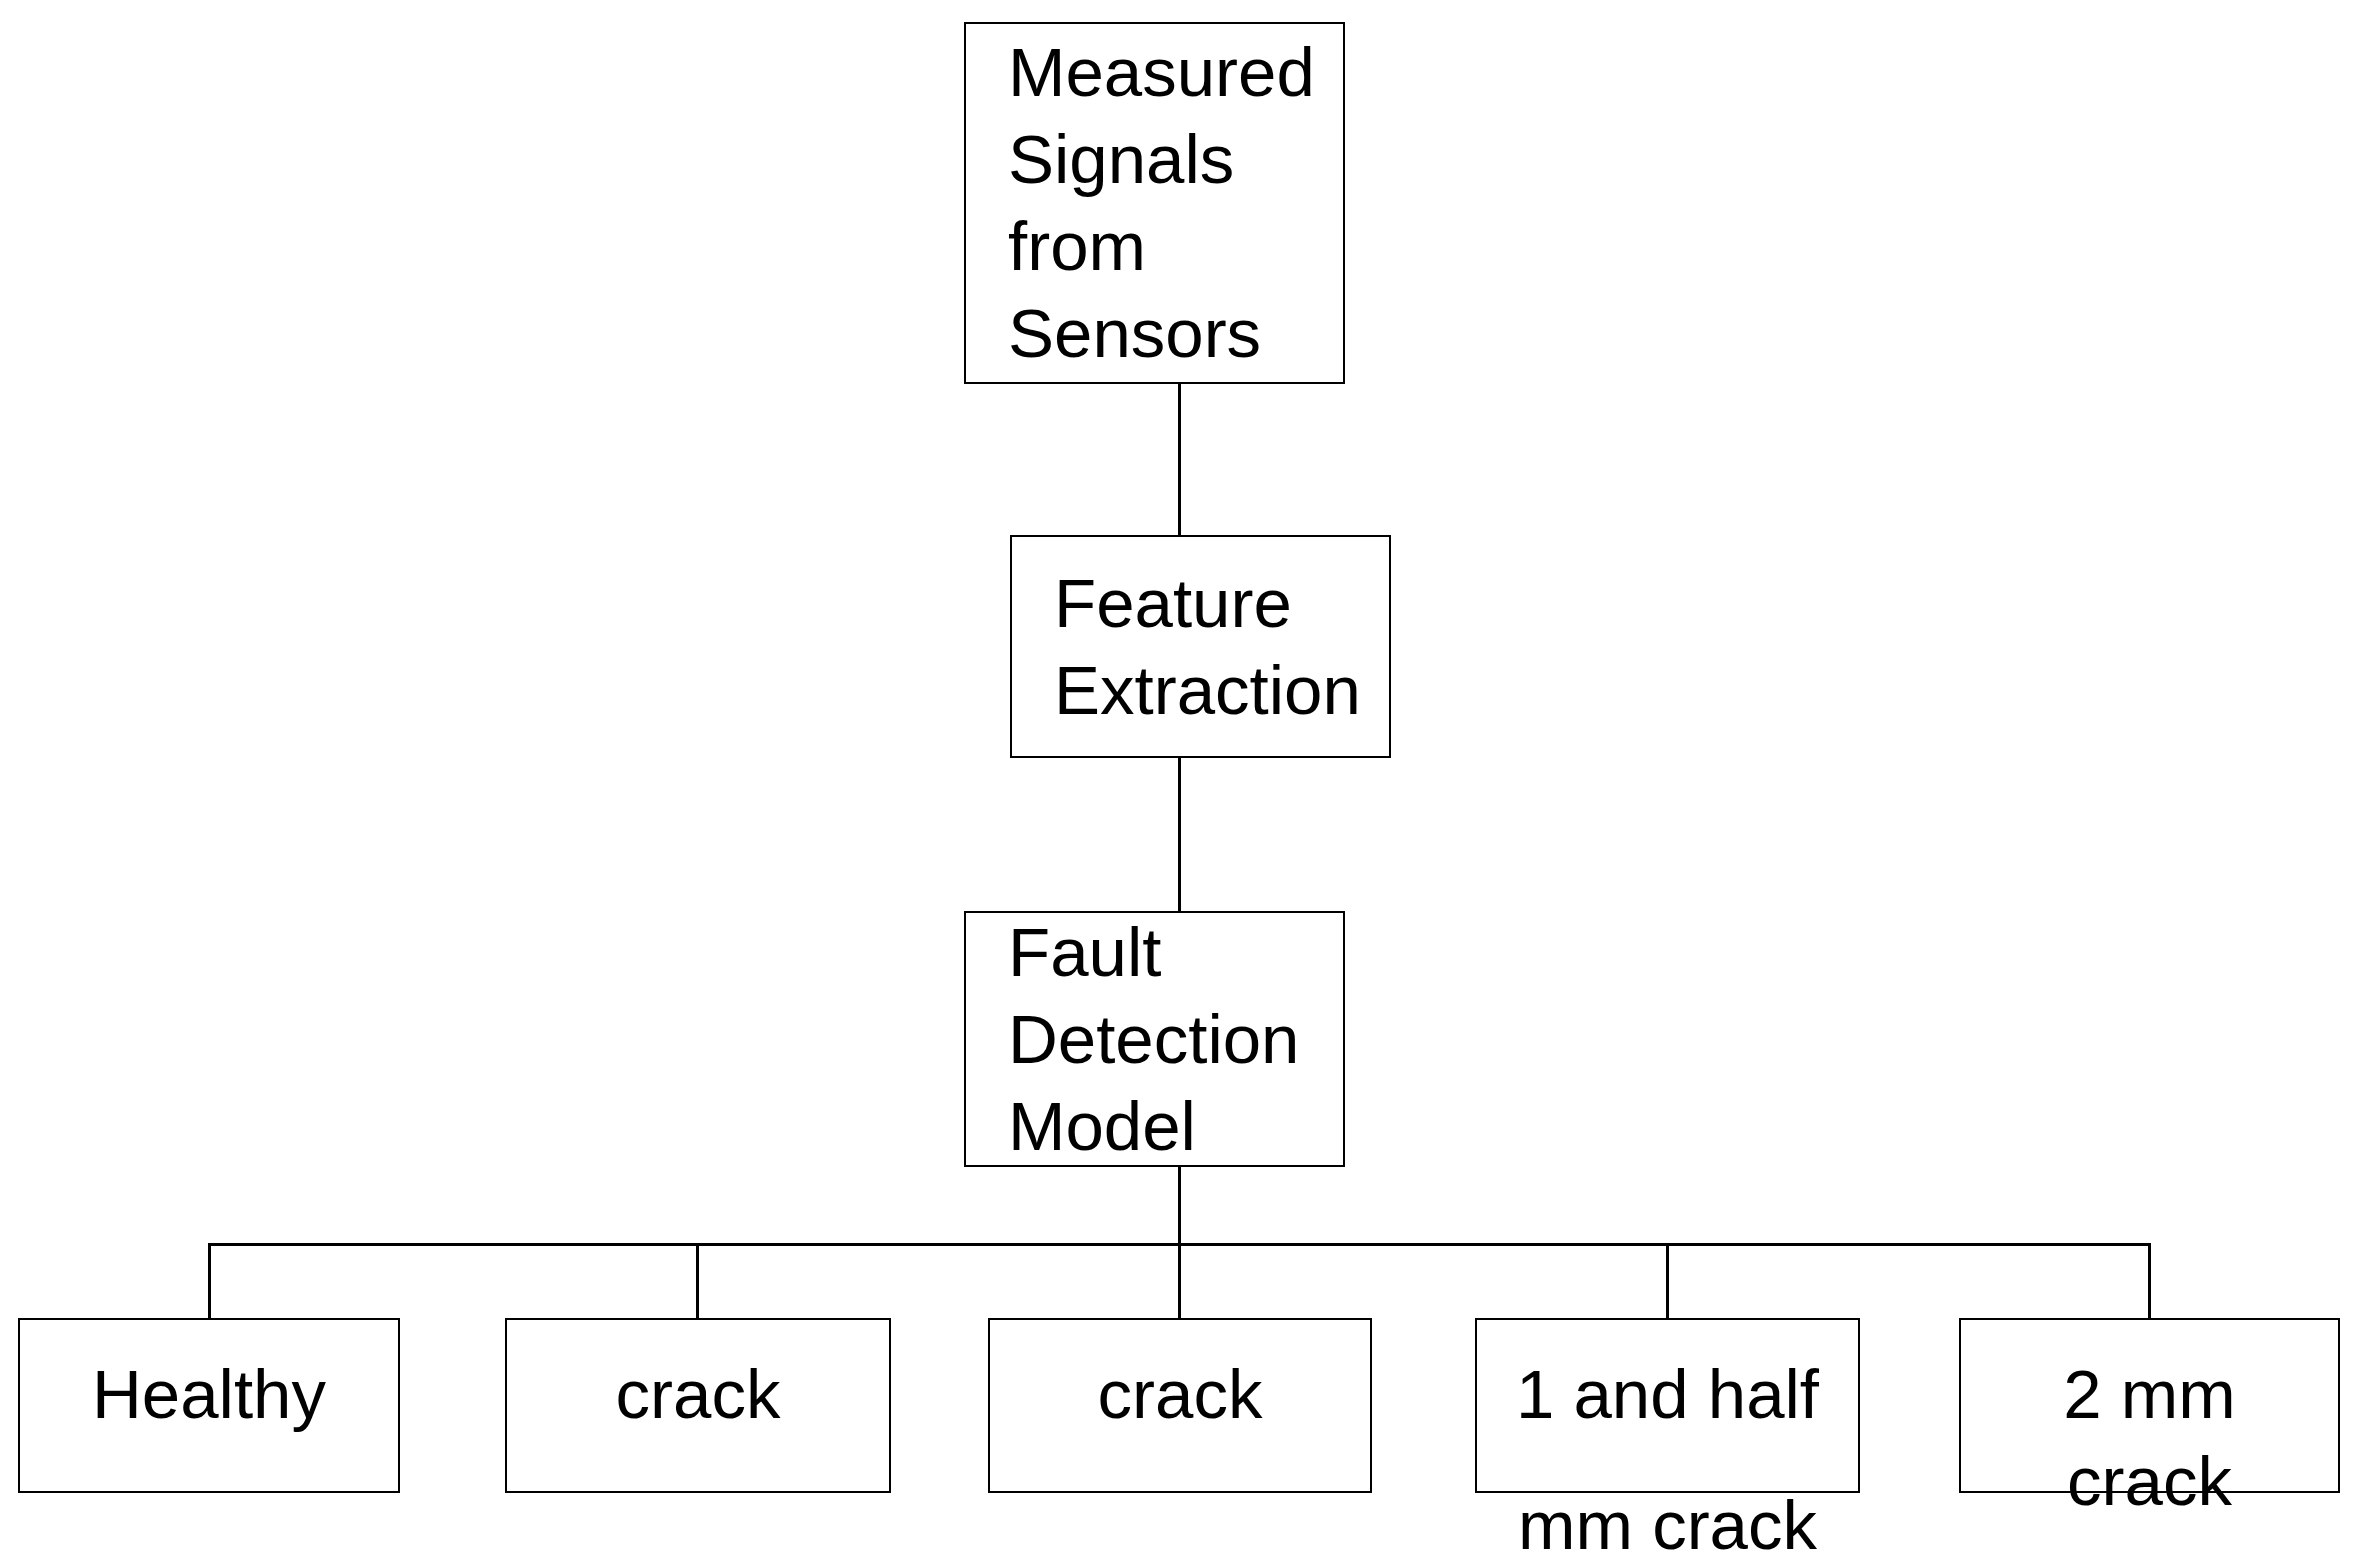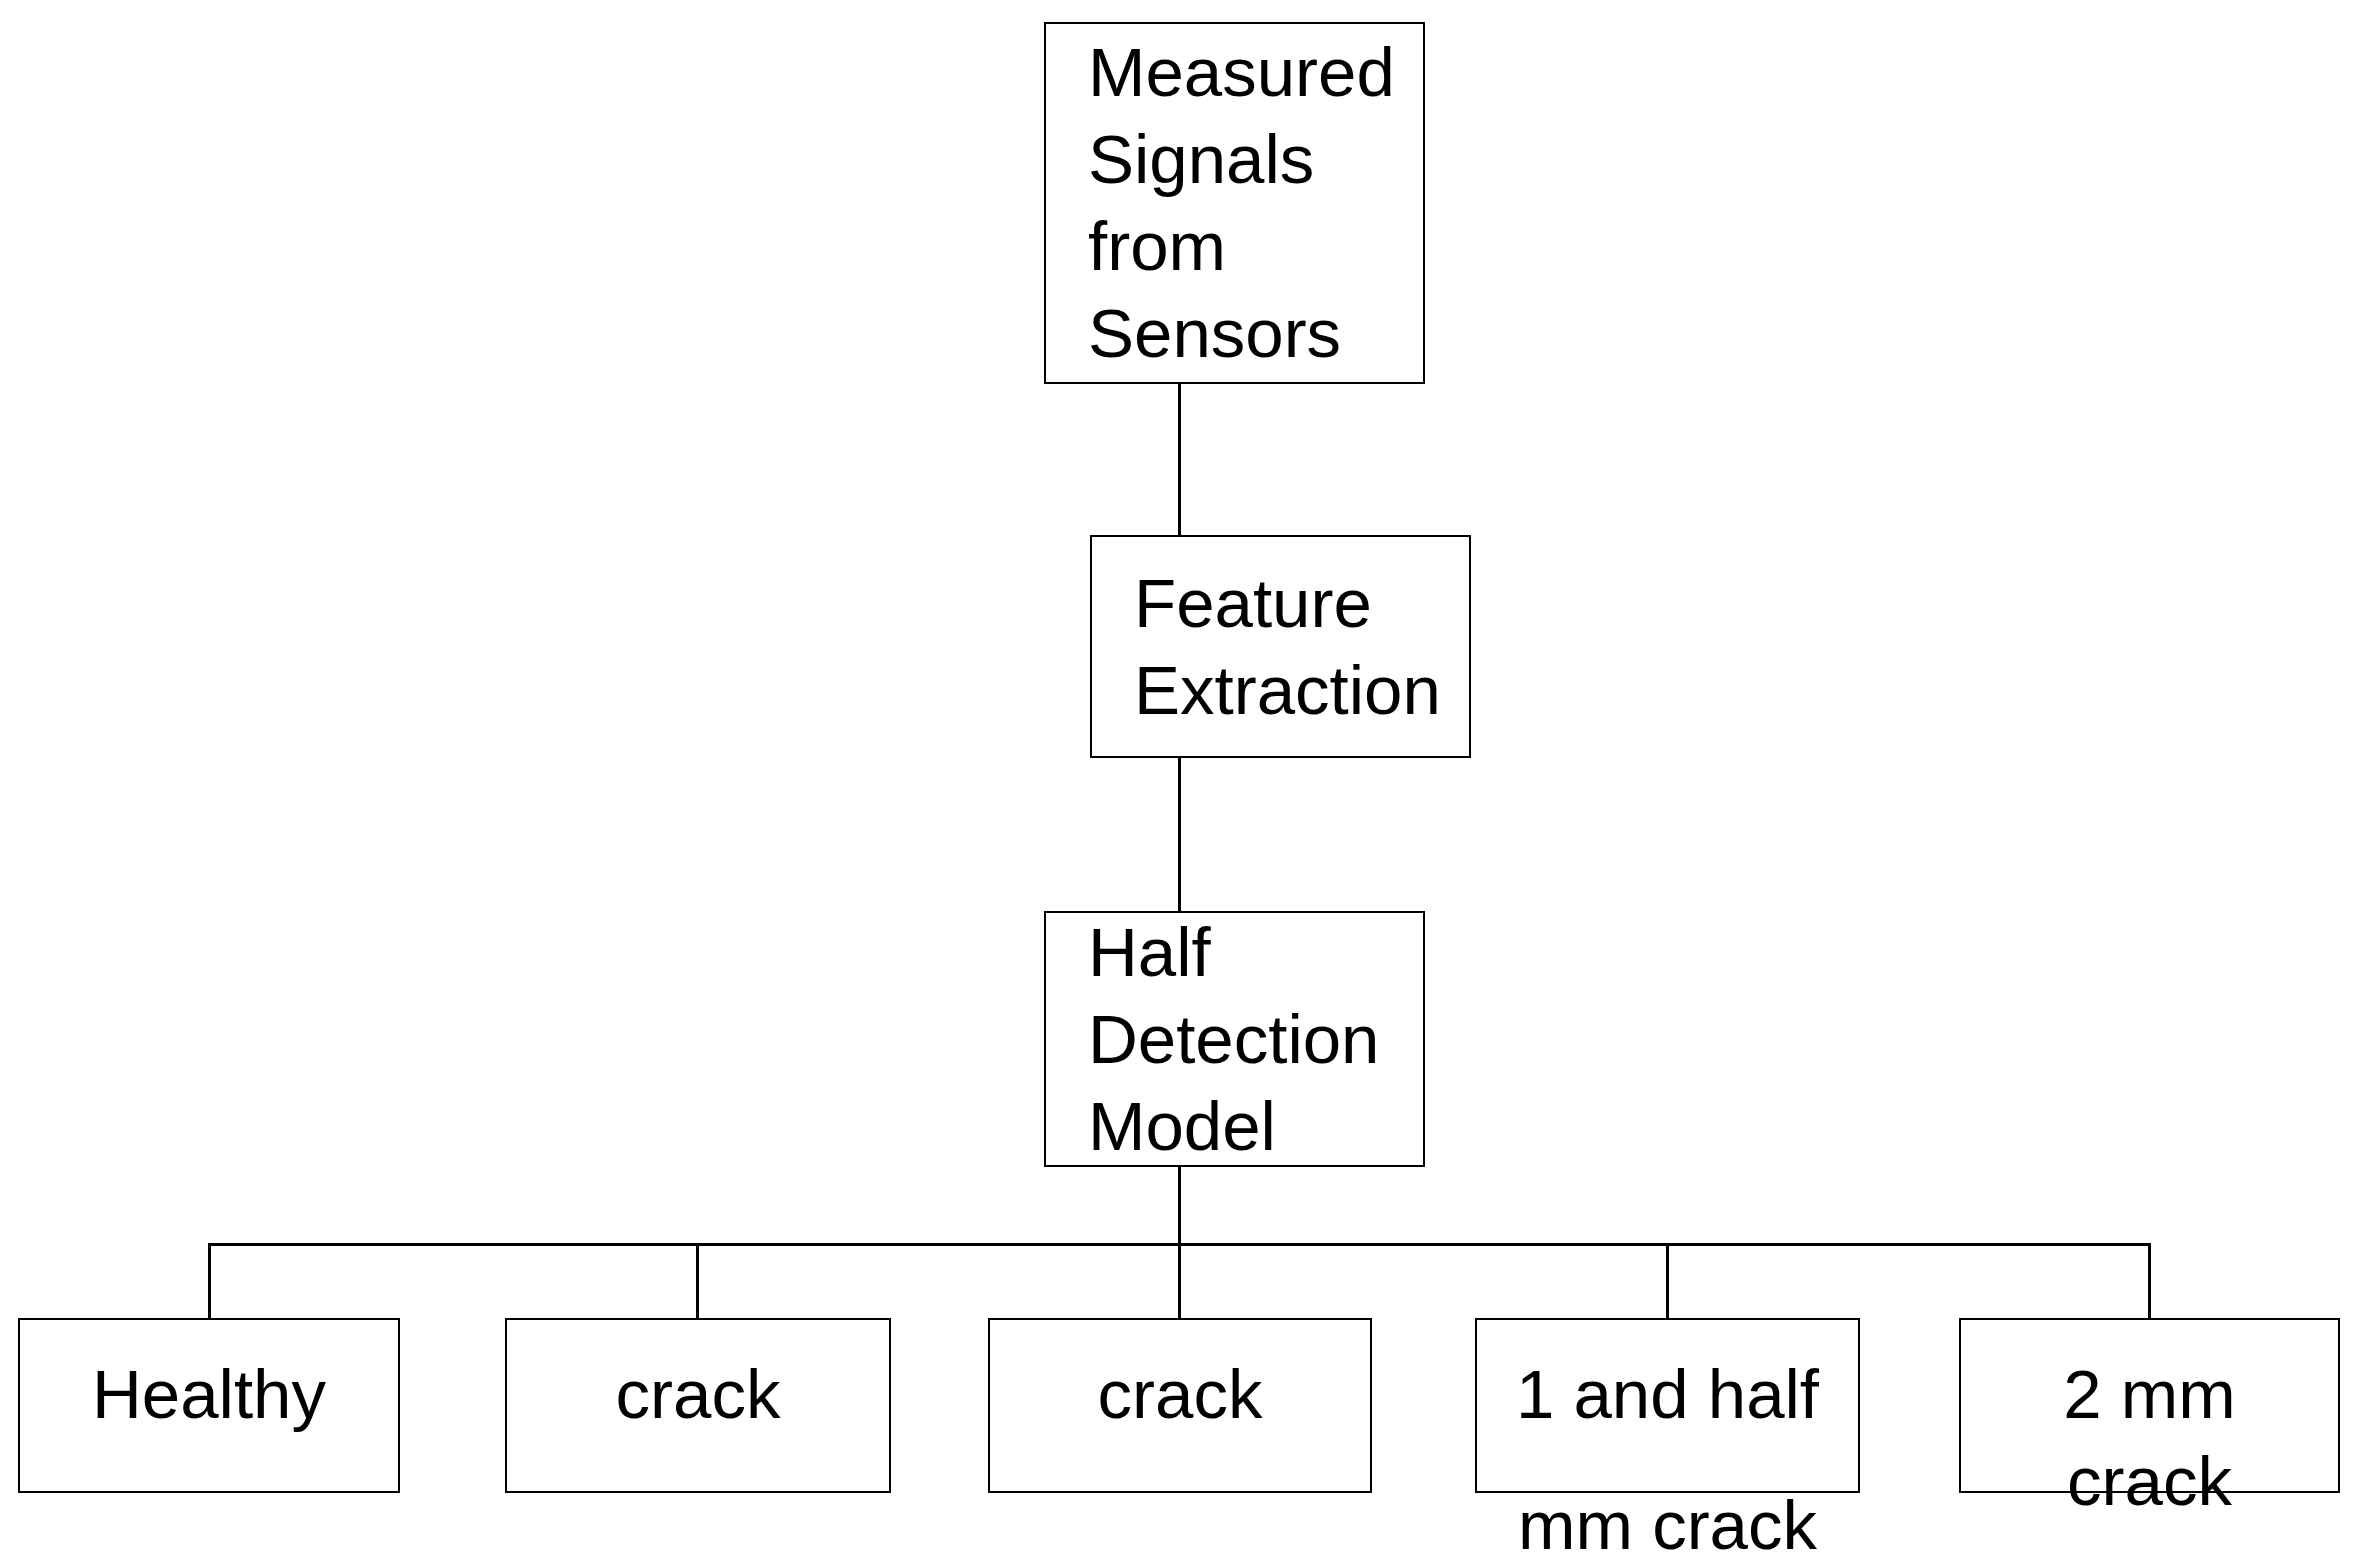--- a/index.html
+++ b/index.html
@@ -21,21 +21,21 @@
     border: 2.6px solid #000000;
     background: #ffffff;
     display: flex;
     flex-direction: column;
     font-size: 69px;
     line-height: 87px;
   }
   .box .ln { display: block; white-space: nowrap; }
   
   .col-box {
-    left: 1044px;
+    left: 964px;
     width: 381px;
     justify-content: center;
     align-items: flex-start;
     padding-left: 42px;
   }
   #box-measured  { top: 21.7px;   height: 362px; }
   #box-feature   { top: 535px;  height: 223px; margin-left: 46px; }
   #box-fault     { top: 911px; height: 256px; }
   
   .leaf-box {
@@ -83,21 +83,21 @@
     <span class="ln">from</span>
     <span class="ln">Sensors</span>
   </div>
 
   <div class="box col-box" id="box-feature">
     <span class="ln">Feature</span>
     <span class="ln">Extraction</span>
   </div>
 
   <div class="box col-box" id="box-fault">
-    <span class="ln">Half</span>
+    <span class="ln">Fault</span>
     <span class="ln">Detection</span>
     <span class="ln">Model</span>
   </div>
 
   <div class="box leaf-box" id="box-healthy">
     <span class="ln">Healthy</span>
   </div>
 
   <div class="box leaf-box" id="box-half">
     <span class="ln">crack</span>

